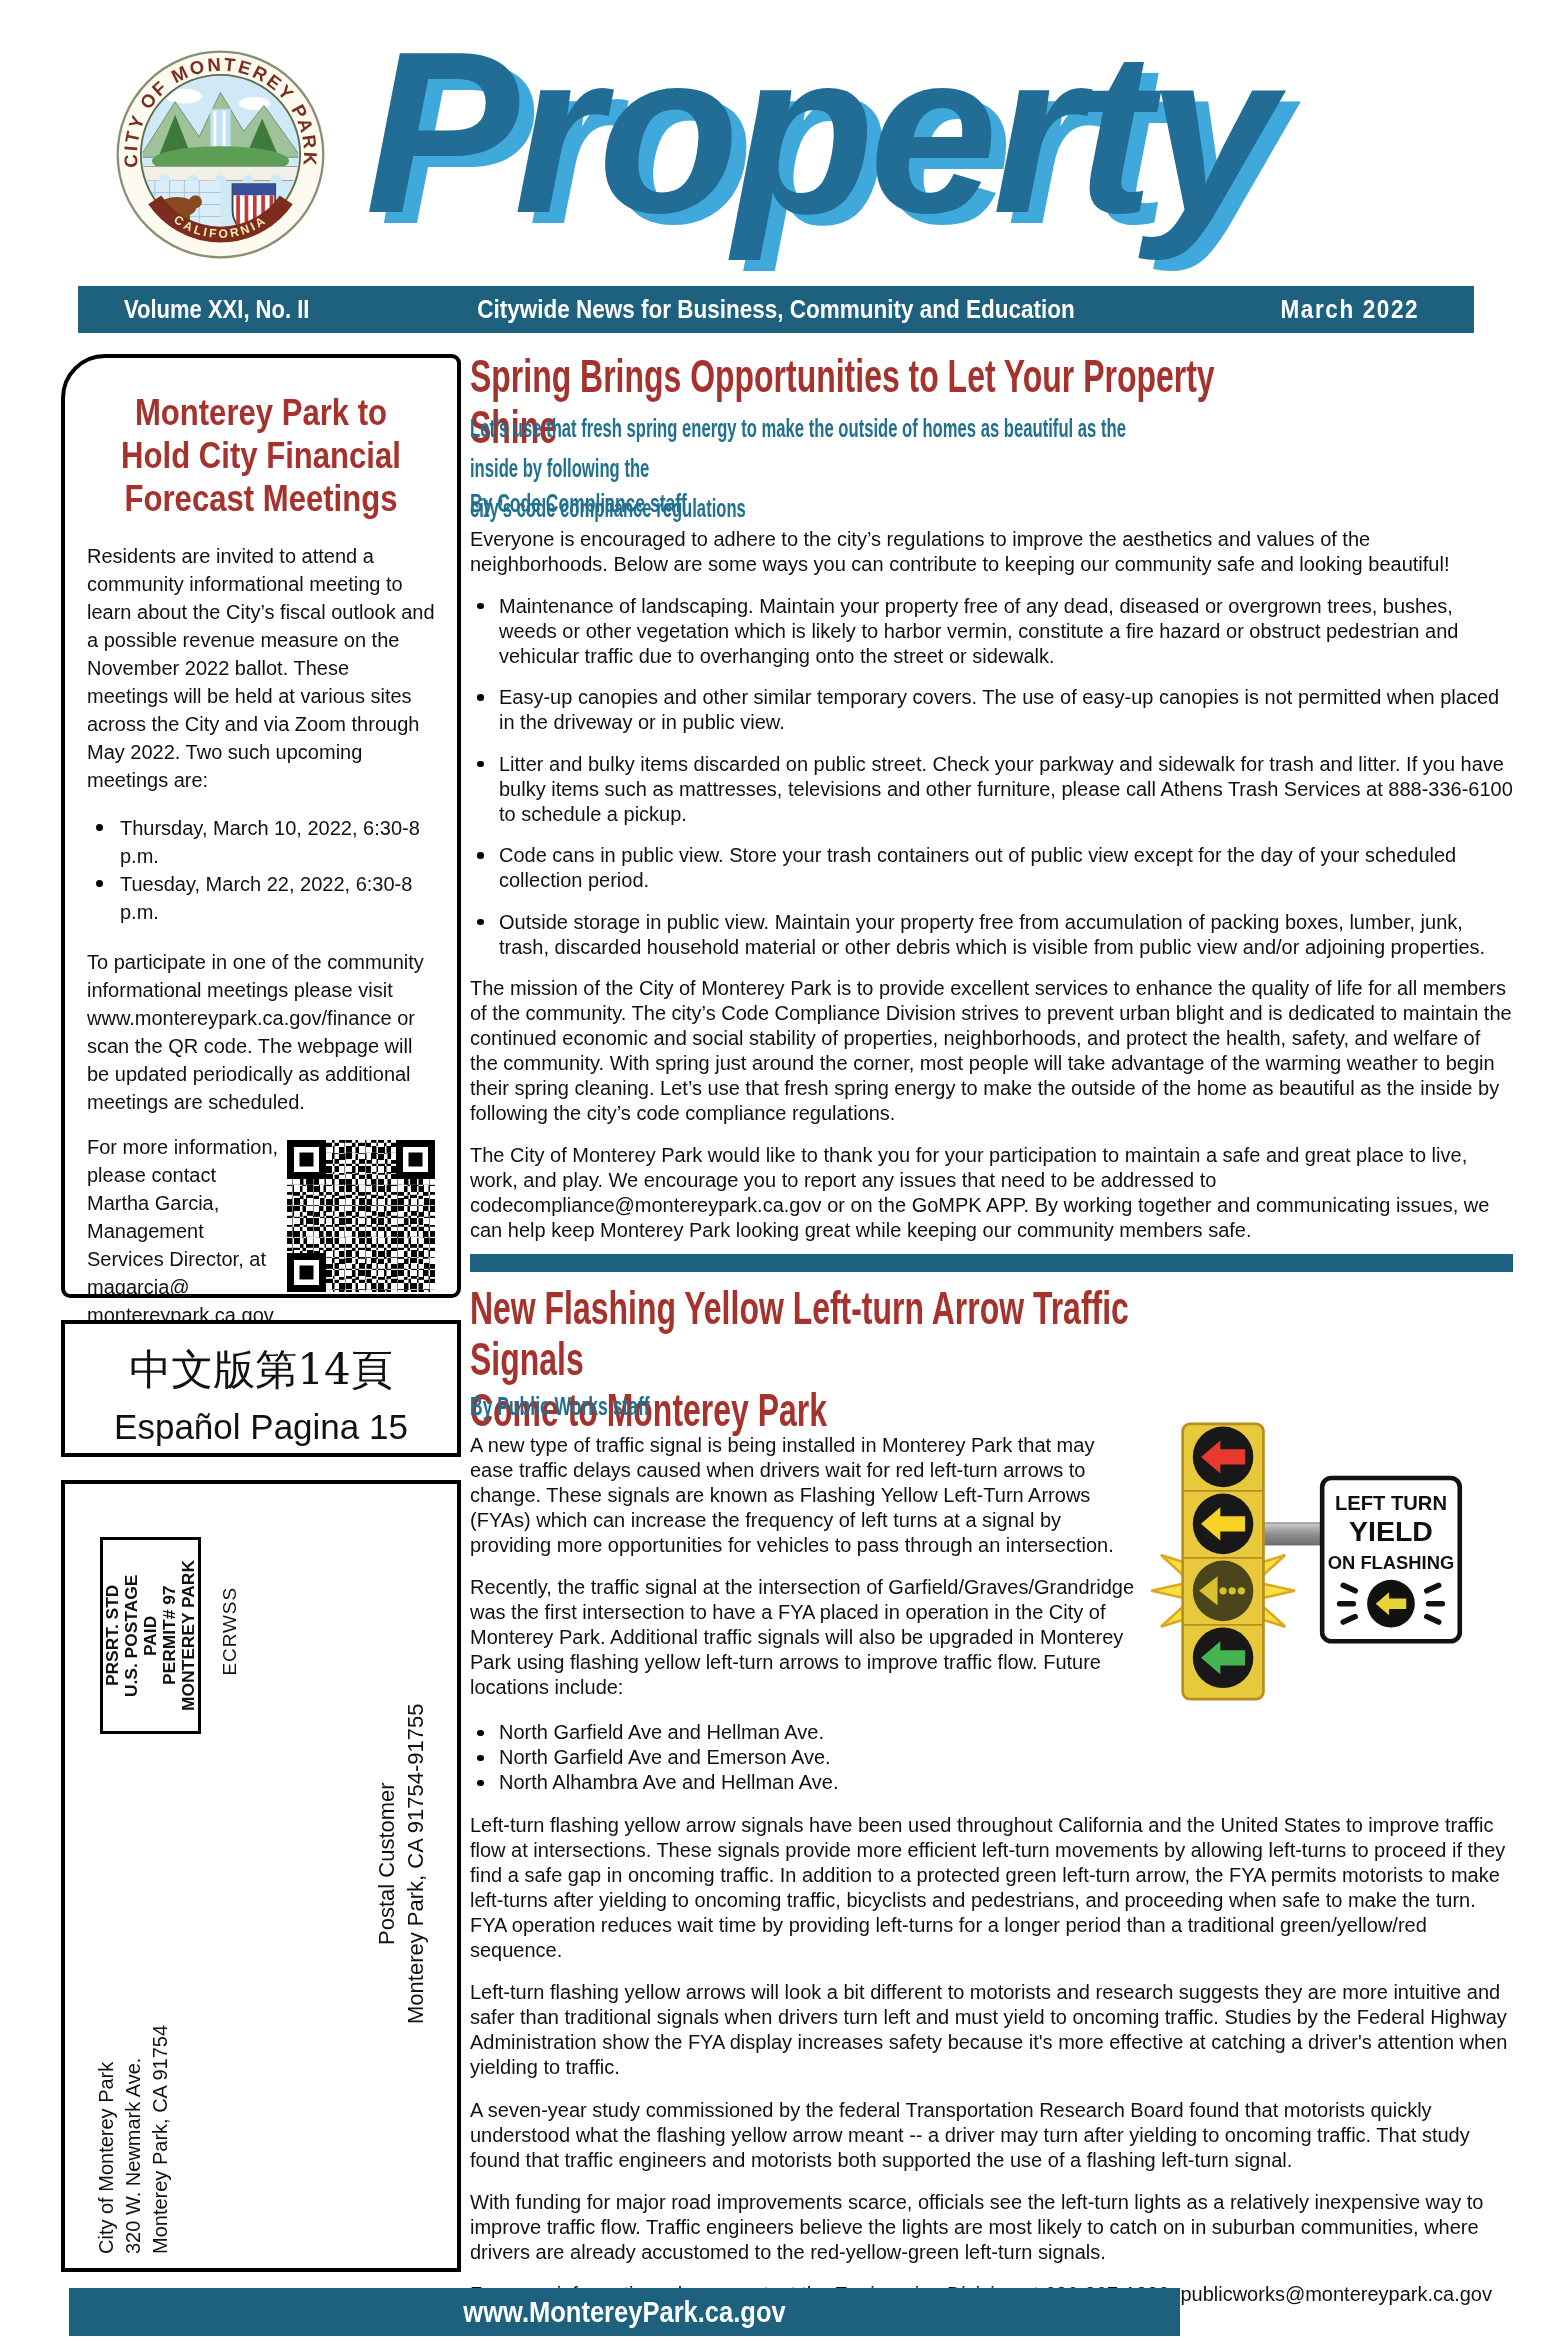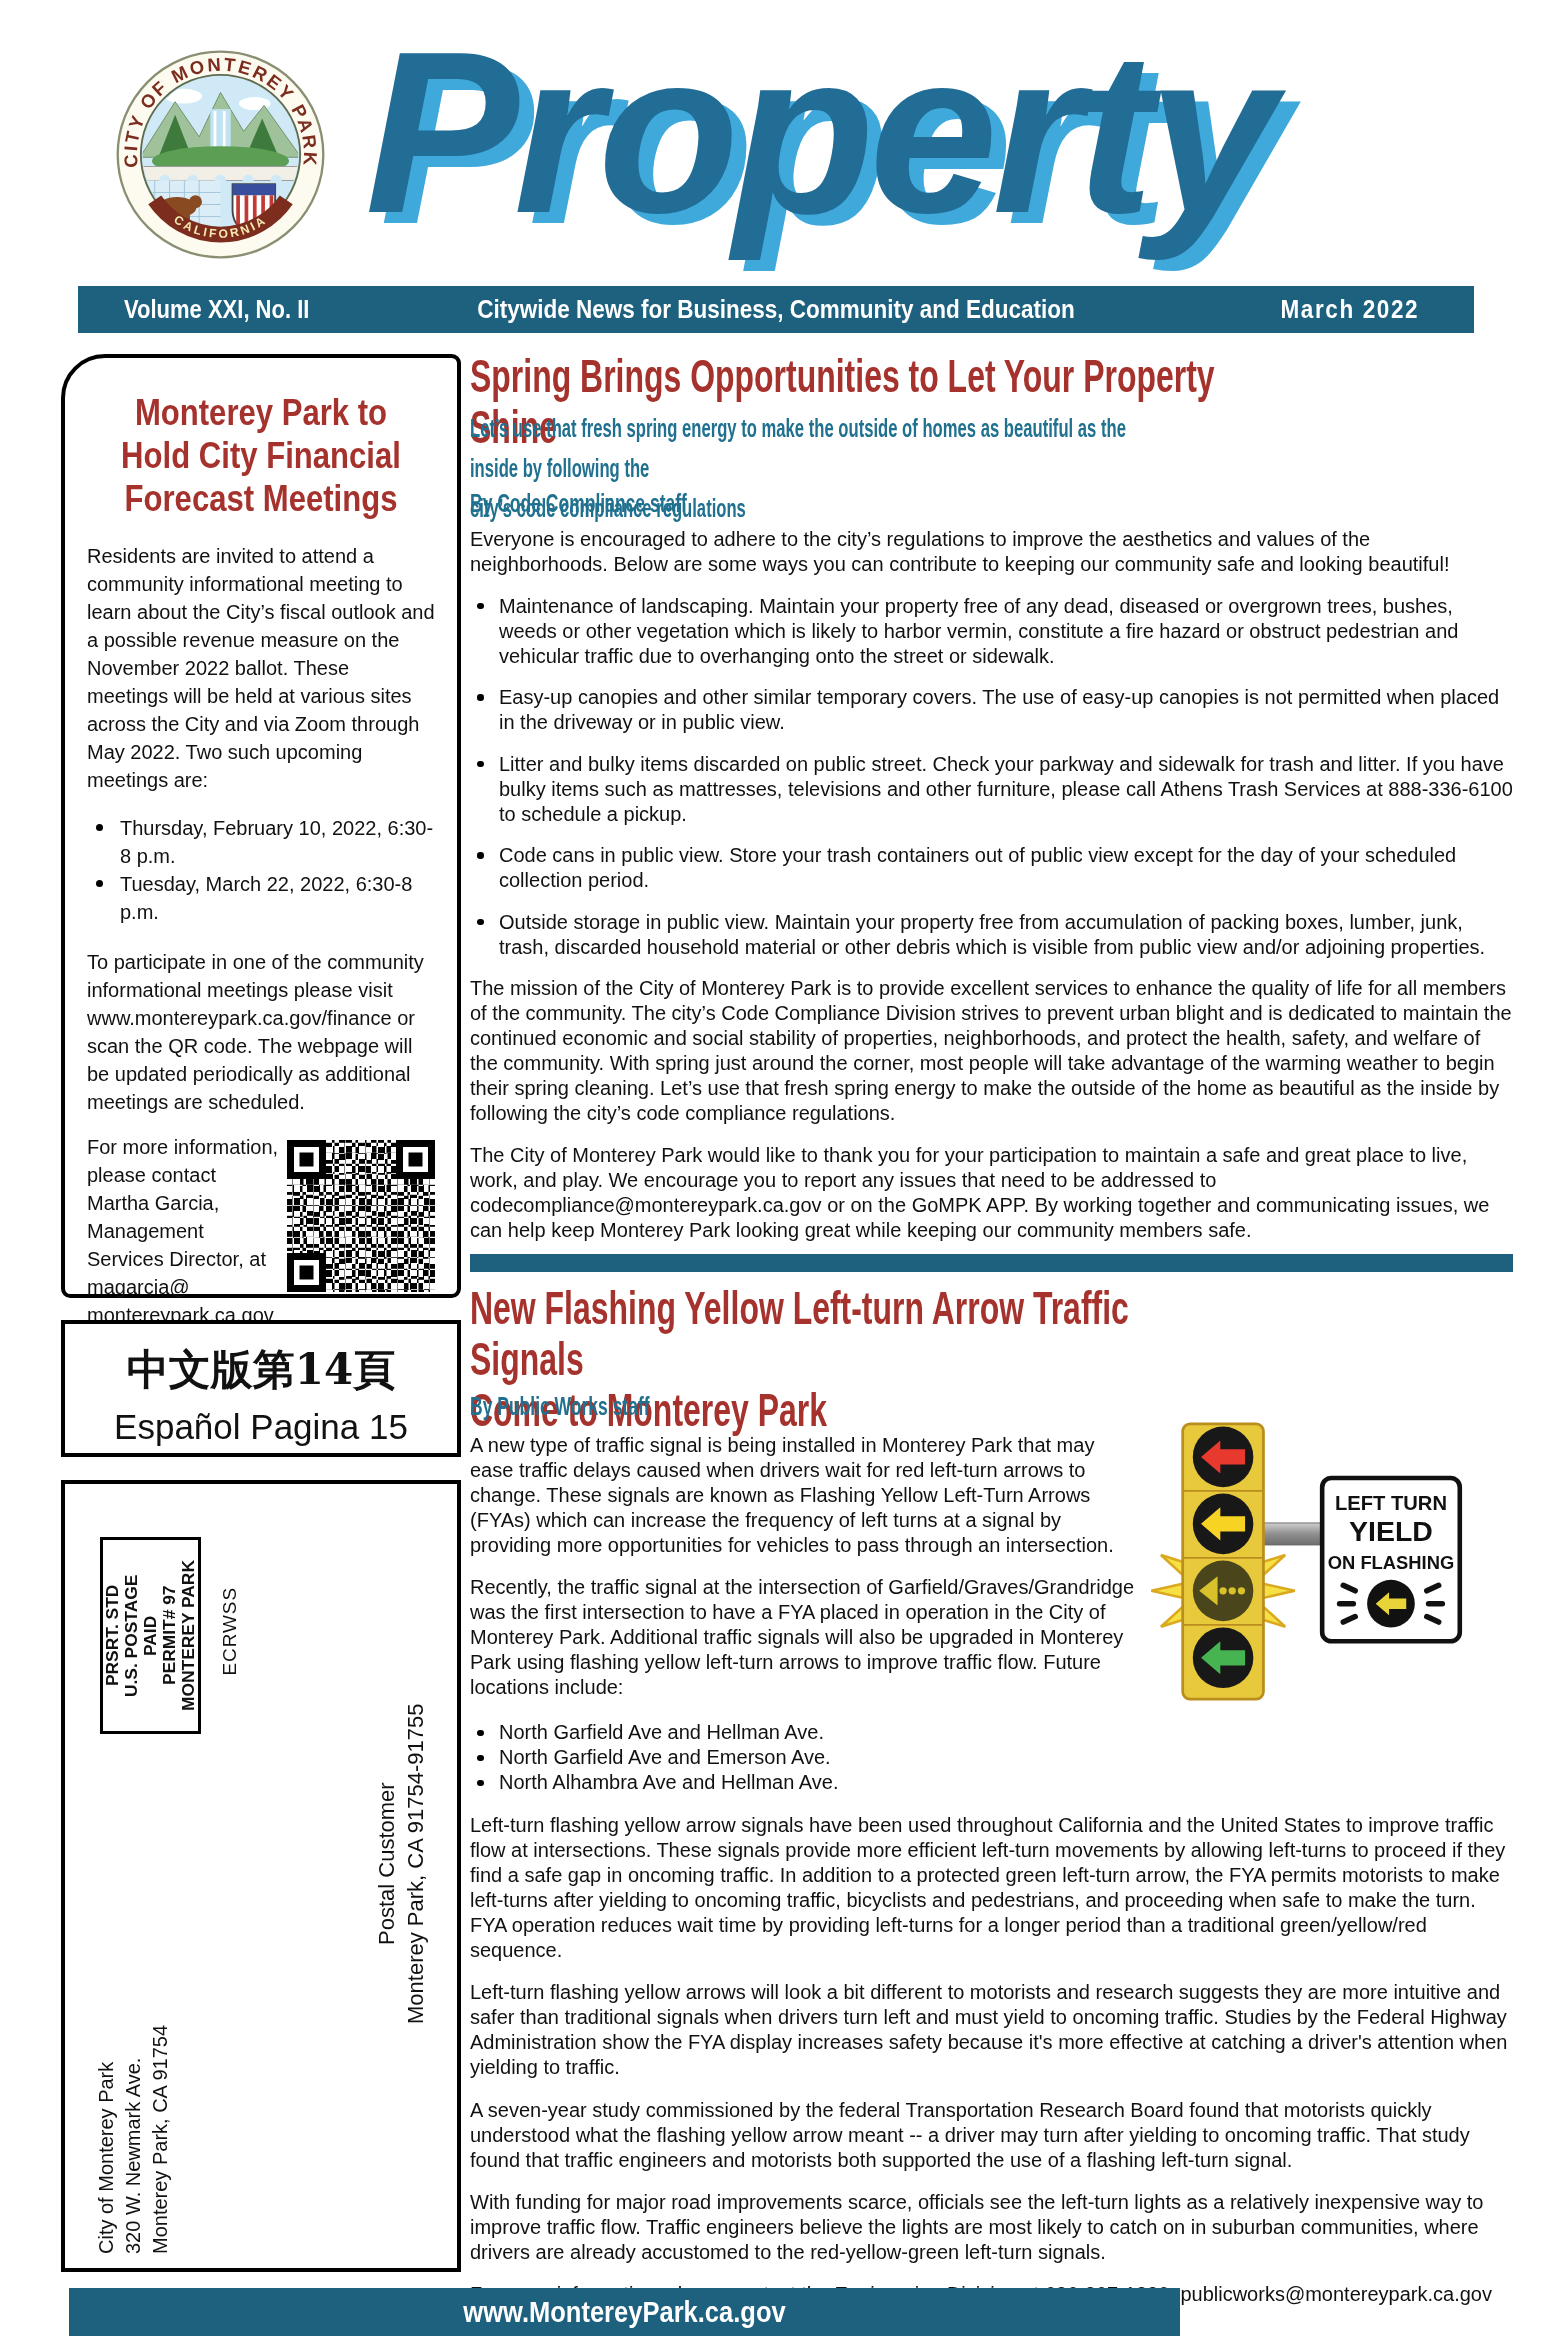--- a/index.html
+++ b/index.html
@@ -48,21 +48,21 @@
   .qr{position:relative;width:152px;height:152px;margin-left:7.3px;margin-top:7.3px;background-color:#fff;
     background-image:repeating-conic-gradient(#000 0 25%,#fff 0 50%),
                      repeating-conic-gradient(#000 0 25%,#fff 0 50%);
     background-size:13px 13px,21px 21px;background-position:0 0,5.5px 2.8px;
     background-blend-mode:difference}
   .qr i{position:absolute;width:39px;height:39px;border:7.3px solid #000;background:#000;
     box-shadow:inset 0 0 0 5.5px #fff}
   .qr i.tl{left:0;top:0}.qr i.tr{right:0;top:0}.qr i.bl{left:0;bottom:0}
 
   #box-lang{top:1320px;height:137px;text-align:center;padding-top:18.4px}
-  .lang-zh{font-size:42px;font-weight:bold;font-family:"DejaVu Serif","Liberation Serif",serif}
+  .lang-zh{font-size:42px;font-weight:normal;font-family:"DejaVu Serif","Liberation Serif",serif}
   .lang-es{font-size:35px;margin-top:9px}
 
   #box-mail{top:1480px;height:792px}
   .rot{writing-mode:vertical-rl;transform:rotate(180deg);position:absolute}
   #permit-box{position:absolute;left:35px;top:53px;width:101px;height:197px;border:3.7px solid #000;
     display:flex;align-items:center;justify-content:center}
   #permit-box .rot{position:static;font-size:17.4px;line-height:19px;font-weight:bold;text-align:center}
   #ecrwss{left:154px;top:103px;font-size:19px;letter-spacing:0.9px}
   #postal{left:307px;top:204px;height:351px;font-size:22px;line-height:29px;text-align:center}
   #return{left:27.5px;top:485px;height:285px;font-size:20px;line-height:27px}
@@ -169,21 +169,21 @@
     <div class="bt tag">Citywide News for Business, Community and Education</div>
     <div class="bt date">March 2022</div>
   </div>
 
   <div class="box" id="box-forecast">
     <div class="fb-title prelines condC">Monterey Park to
 Hold City Financial
 Forecast Meetings</div>
     <p class="sb-text fb-p1">Residents are invited to attend a community informational meeting to learn about the City’s fiscal outlook and a possible revenue measure on the November 2022 ballot. These meetings will be held at various sites across the City and via Zoom through May 2022. Two such upcoming meetings are:</p>
     <ul class="dotlist sb-text">
-      <li>Thursday, February 10, 2022, 6:30-8 p.m.</li>
+      <li>Thursday, March 10, 2022, 6:30-8 p.m.</li>
       <li>Tuesday, March 22, 2022, 6:30-8 p.m.</li>
     </ul>
     <p class="sb-text fb-p2">To participate in one of the community informational meetings please visit www.montereypark.ca.gov/finance or scan the QR code. The webpage will be updated periodically as additional meetings are scheduled.</p>
     <div class="fb-row">
       <p class="sb-text fb-p3">For more information, please contact Martha Garcia, Management Services Director, at magarcia@ montereypark.ca.gov or 626-307-1349.</p>
       <div class="qr">
         <i class="tl"></i>
         <i class="tr"></i>
         <i class="bl"></i>
       </div>

